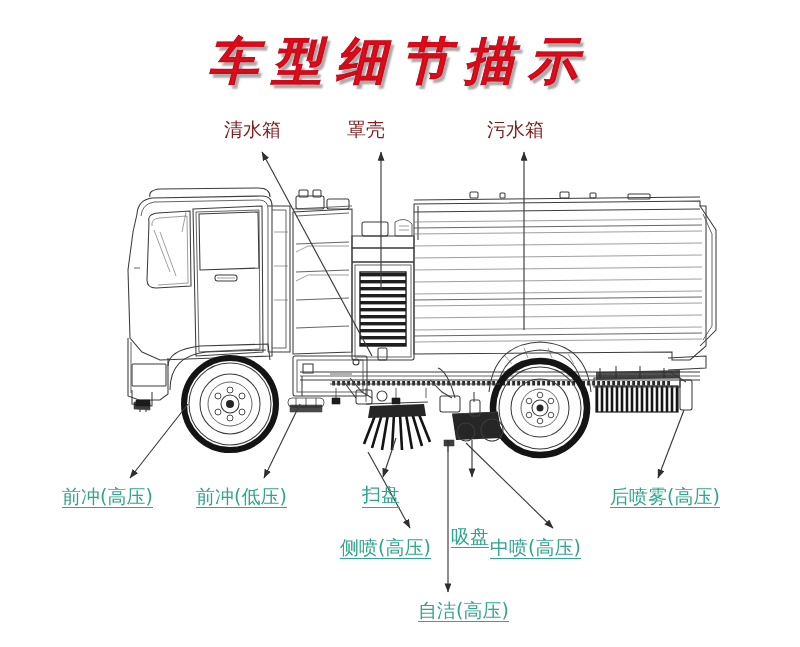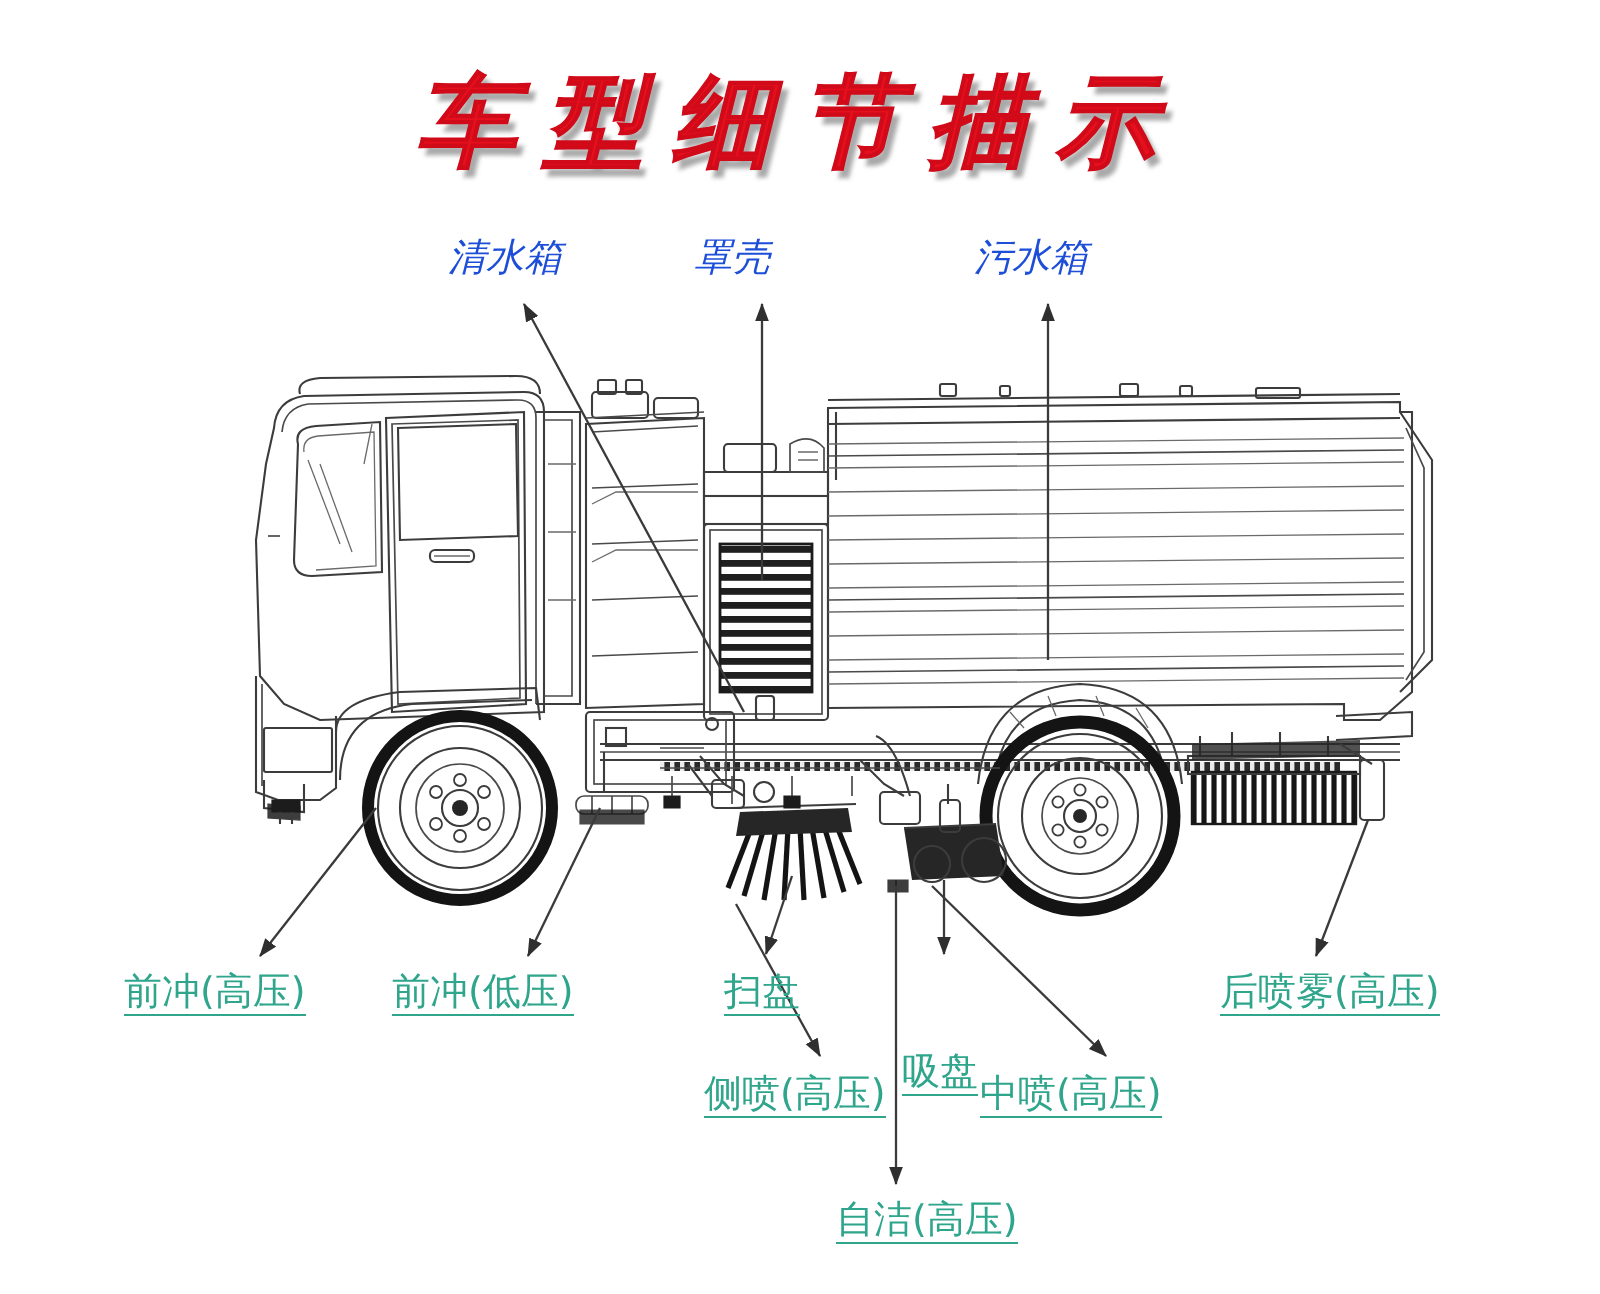--- a/index.html
+++ b/index.html
@@ -30,21 +30,21 @@
 
   
   .label{
     position:absolute;
     white-space:nowrap;
     font-size:19px;
     font-weight:500;
     line-height:1;
     font-family:"DejaVu Sans","Liberation Sans",sans-serif;
   }
-  .label.top{ color:#1d4ed8;font-style:italic; }
+  .label.top{ color:#7f1d1d; }
   .label.bot{
     color:#2fa58c;
     border-bottom:1.6px solid #2fa58c;
     padding-bottom:1px;
   }
 
   
   #watermark{
     position:absolute;
     right:10px;bottom:8px;
@@ -343,26 +343,26 @@
   <div class="label top" style="left:224px;top:120px;">清水箱</div>
 
   <div class="label top" style="left:347px;top:120px;">罩壳</div>
 
   <div class="label top" style="left:487px;top:120px;">污水箱</div>
 
   <div class="label bot" style="left:62px;top:487px;">前冲(高压)</div>
 
   <div class="label bot" style="left:196px;top:487px;">前冲(低压)</div>
 
-  <div class="label bot" style="left:362px;top:487px;">扫盘</div>
+  <div class="label bot" style="left:362px;top:487px;font-family:Liberation Mono, monospace;">扫盘</div>
 
   <div class="label bot" style="left:451px;top:487px;margin-top:40px;">吸盘</div>
 
   <div class="label bot" style="left:610px;top:487px;">后喷雾(高压)</div>
 
-  <div class="label bot" style="left:340px;top:538px;margin-left:12px;">侧喷(高压)</div>
+  <div class="label bot" style="left:340px;top:538px;">侧喷(高压)</div>
 
   <div class="label bot" style="left:490px;top:538px;">中喷(高压)</div>
 
   <div class="label bot" style="left:418px;top:601px;">自洁(高压)</div>
 
 
 </div>
 
 </body></html>

